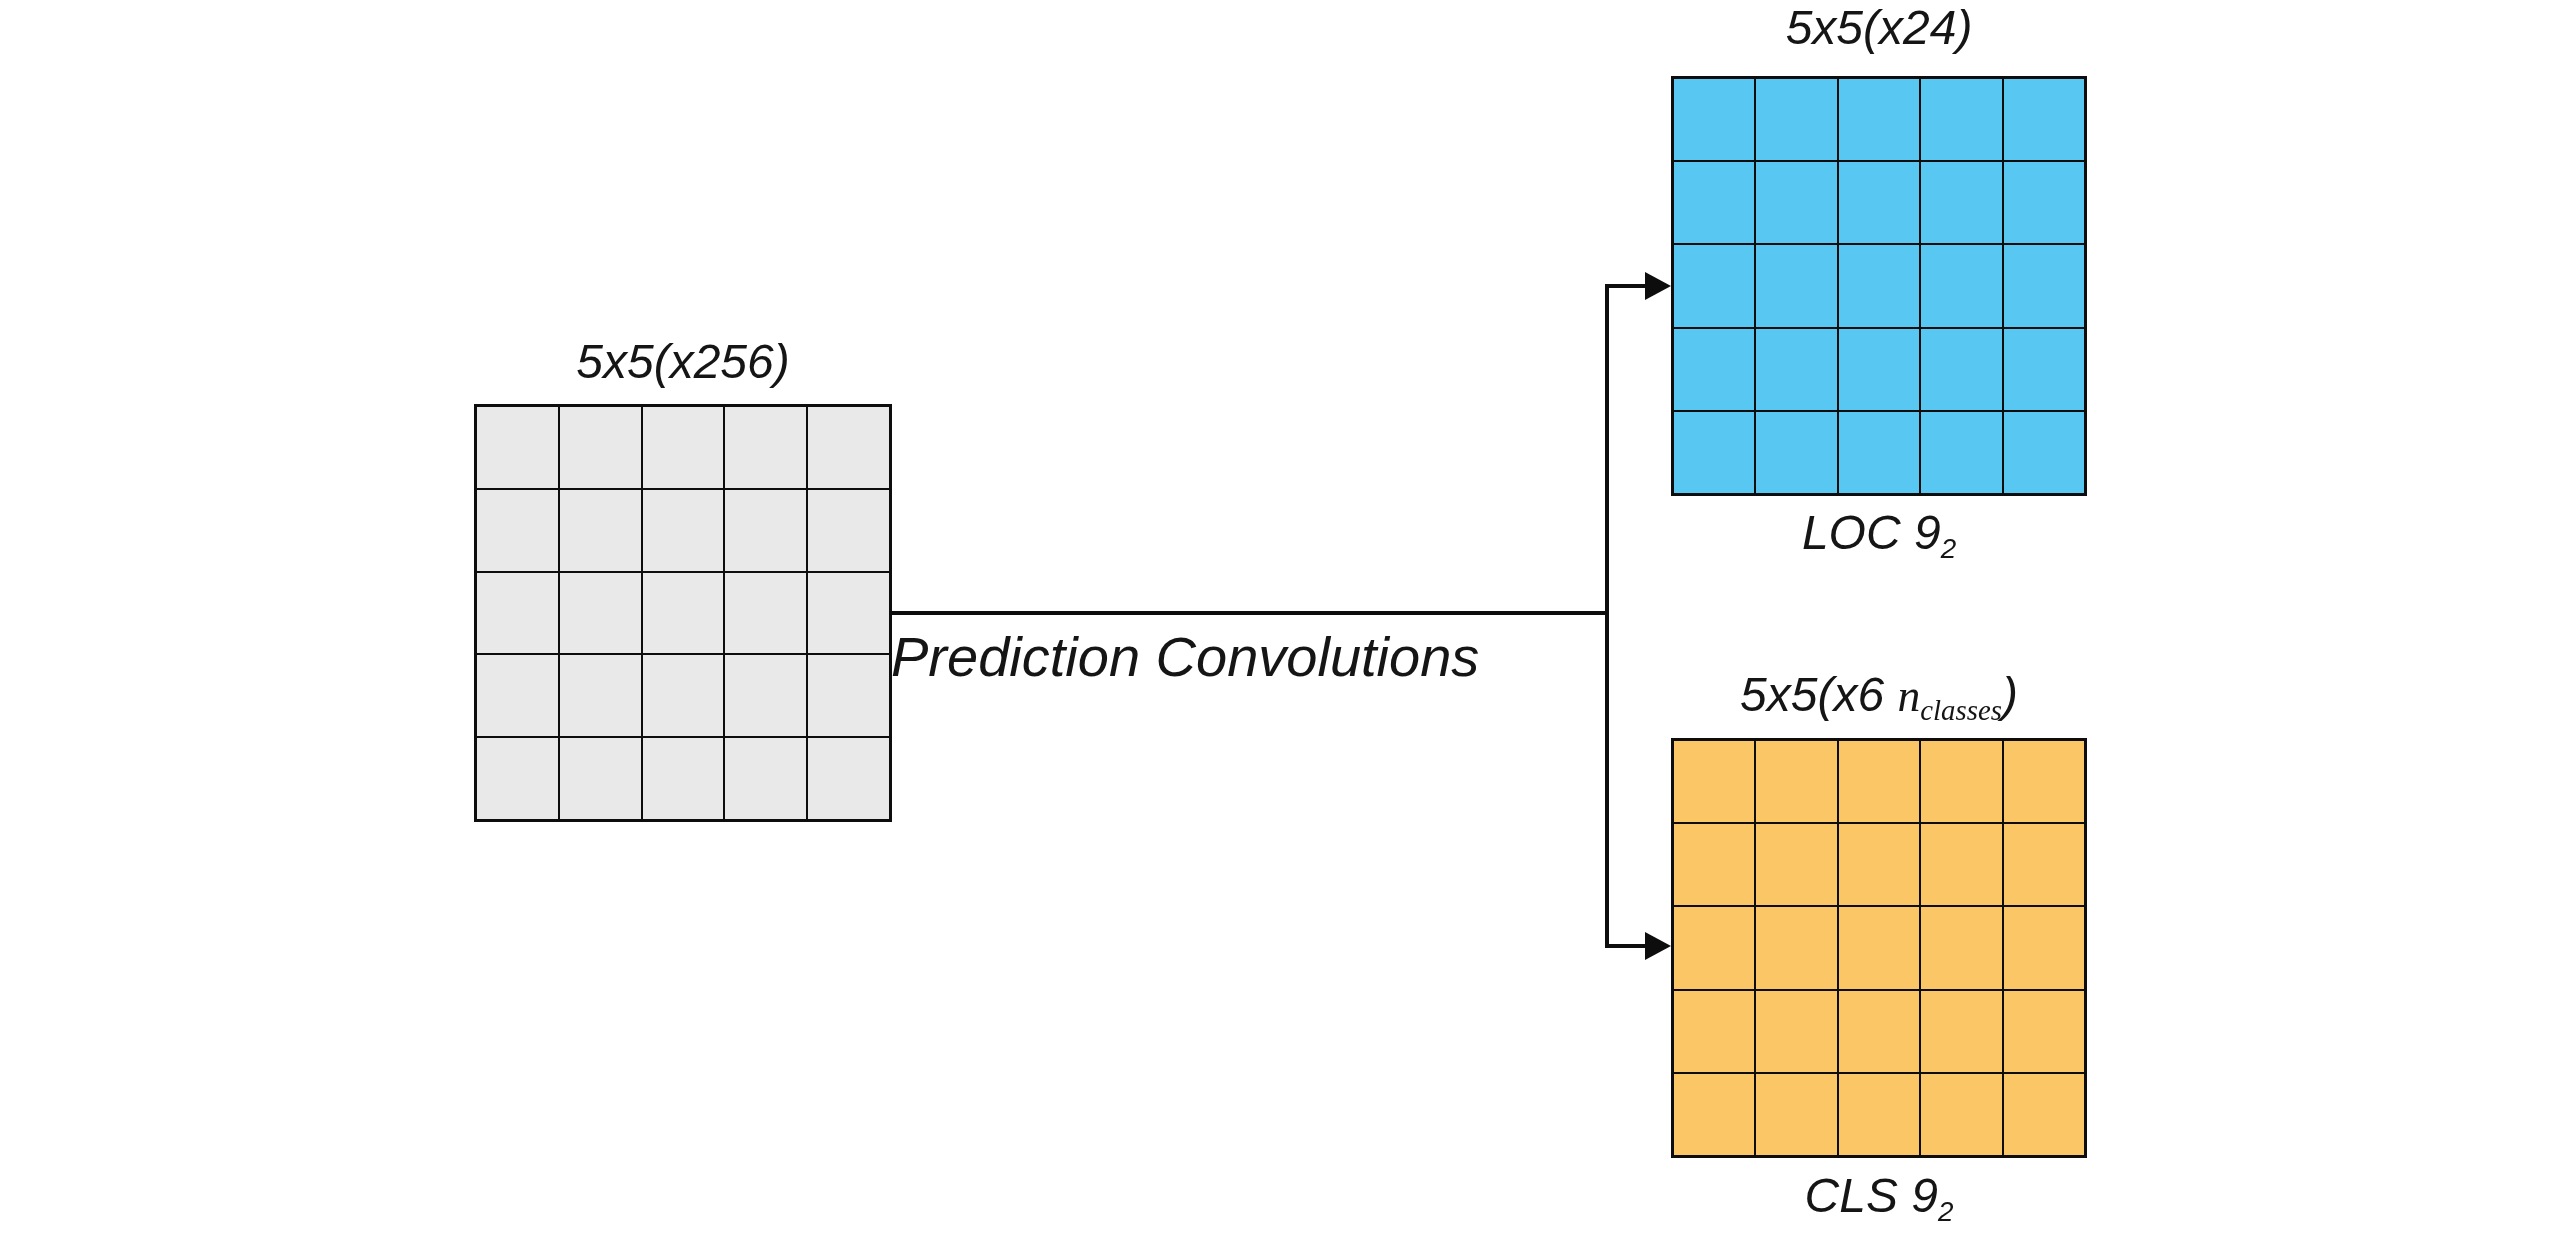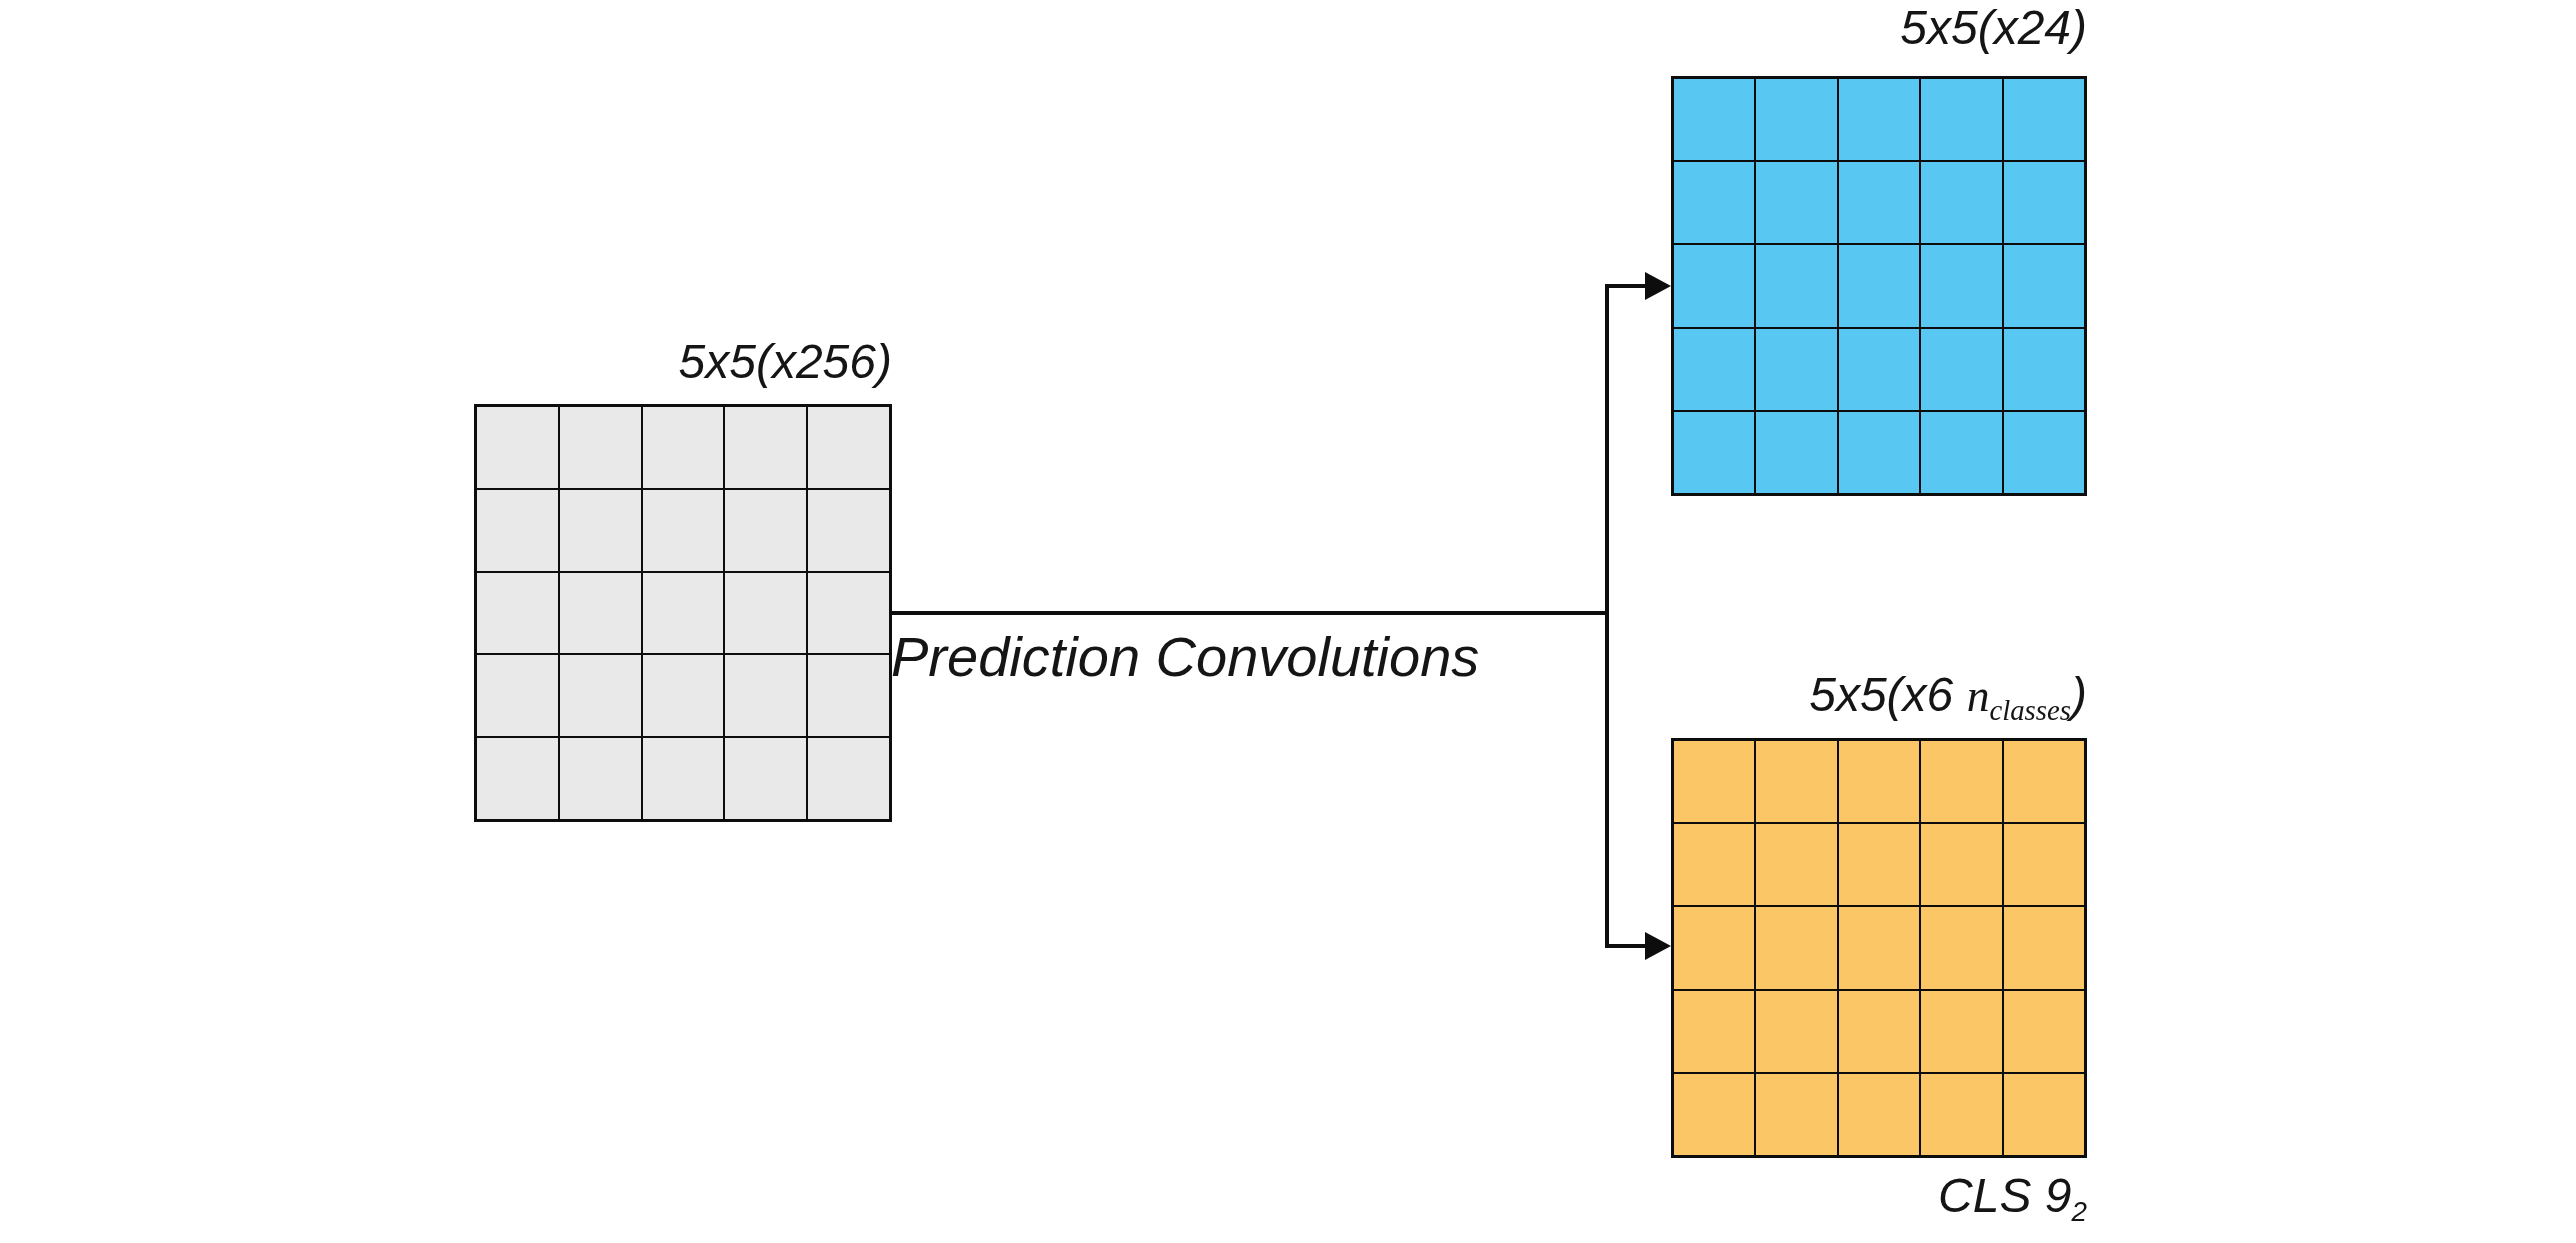--- a/index.html
+++ b/index.html
@@ -29,21 +29,21 @@
     box-sizing: border-box;
     border: 1.9px solid #0d0d0d;
   }
   #fm-grid  { left: 474px;  top: 404px; width: 418px; height: 418px; }
   #loc-grid { left: 1671px; top: 76px;  width: 416px; height: 420px; }
   #cls-grid { left: 1671px; top: 738px; width: 416px; height: 420px; }
 
   
   .lbl {
     position: absolute;
-    text-align: right;
+    text-align: center;
     font-style: italic;
     font-size: 48px;
     line-height: 1.1;
     white-space: nowrap;
     color: #151515;
   }
   .sub {
     font-size: 0.58em;
     position: relative;
     top: 0.32em;
@@ -162,20 +162,21 @@
       <div class="cell" style="background: rgb(88, 200, 242);"></div>
       <div class="cell" style="background: rgb(88, 200, 242);"></div>
       <div class="cell" style="background: rgb(88, 200, 242);"></div>
       <div class="cell" style="background: rgb(88, 200, 242);"></div>
       <div class="cell" style="background: rgb(88, 200, 242);"></div>
       <div class="cell" style="background: rgb(88, 200, 242);"></div>
       <div class="cell" style="background: rgb(88, 200, 242);"></div>
       <div class="cell" style="background: rgb(88, 200, 242);"></div>
       <div class="cell" style="background: rgb(88, 200, 242);"></div>
     </div>
+  <div class="lbl" id="loc-bottom-label"><span>LOC 9</span><span class="sub">2</span></div>
 
   <div class="lbl" id="cls-top-label"><span>5x5(x6 </span><span class="mathvar">n</span><span class="mathsub">classes</span><span>)</span></div>
   <div class="fgrid" id="cls-grid" style="grid-template-columns: repeat(5, 1fr); grid-template-rows: repeat(5, 1fr);">
       <div class="cell" style="background: rgb(250, 198, 102);"></div>
       <div class="cell" style="background: rgb(250, 198, 102);"></div>
       <div class="cell" style="background: rgb(250, 198, 102);"></div>
       <div class="cell" style="background: rgb(250, 198, 102);"></div>
       <div class="cell" style="background: rgb(250, 198, 102);"></div>
       <div class="cell" style="background: rgb(250, 198, 102);"></div>
       <div class="cell" style="background: rgb(250, 198, 102);"></div>

